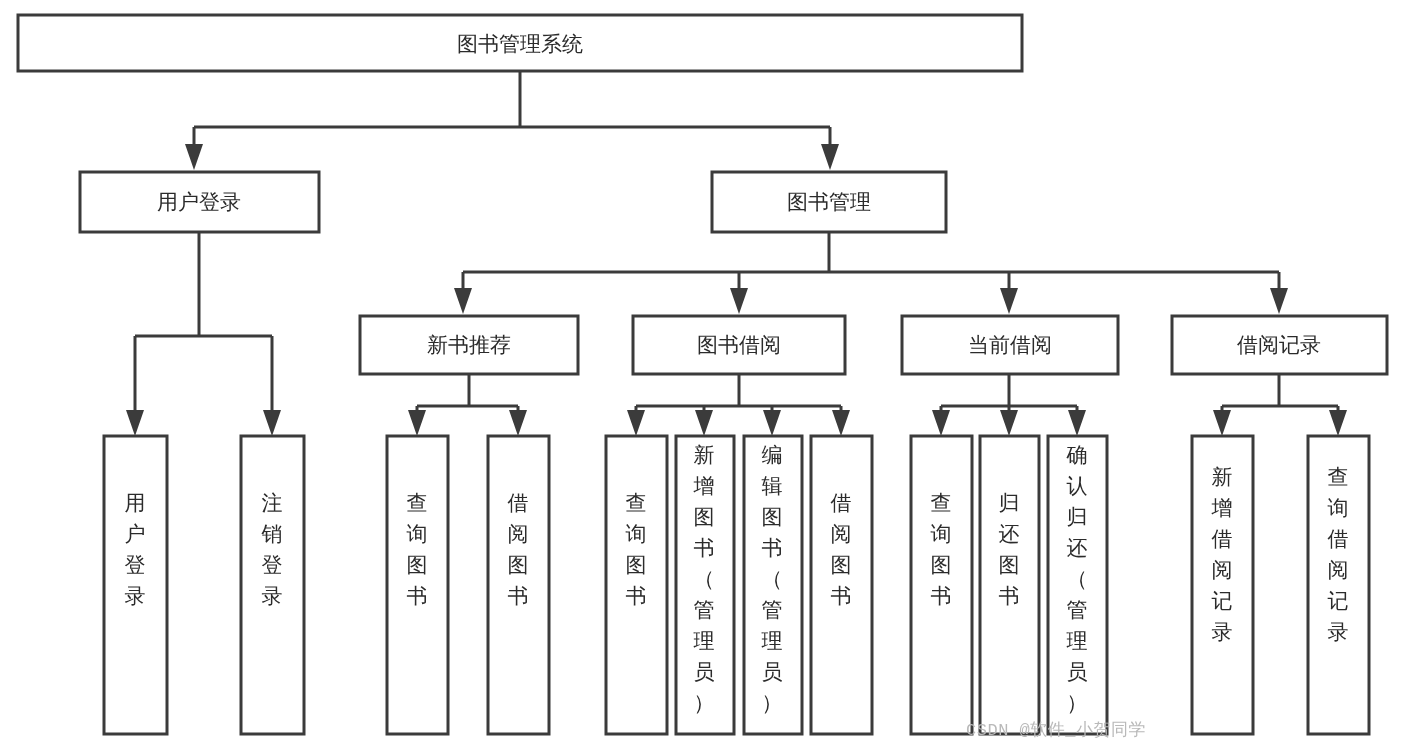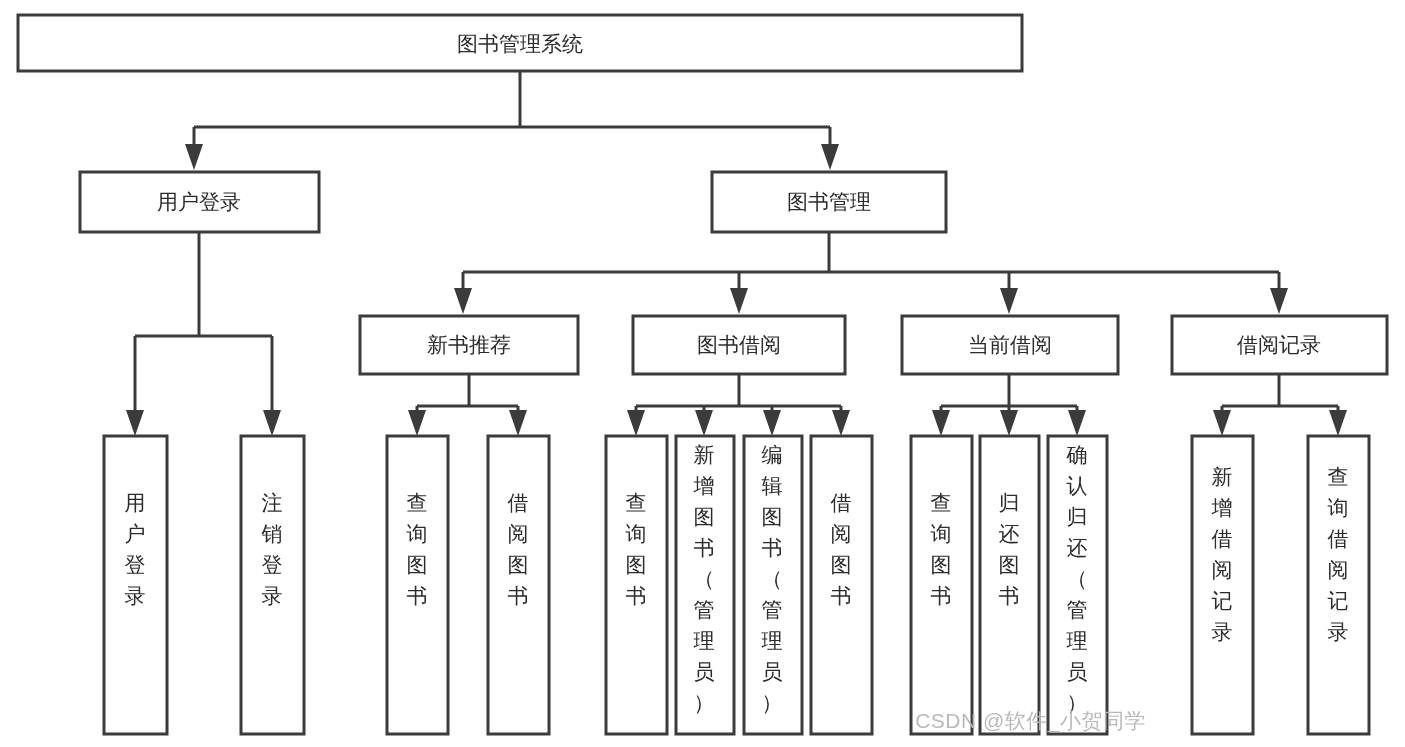--- a/index.html
+++ b/index.html
@@ -52,23 +52,23 @@
   }
   text.node-label-vertical {
     fill: #2b2b2b;
     font-family: "DejaVu Sans", "Liberation Sans", sans-serif;
     font-size: 21px;
     text-anchor: middle;
   }
   .watermark {
     position: absolute;
     right: 8px;
-    bottom: 12px;
-    font-family: Liberation Sans, sans-serif;
-    font-size: 21px;
+    bottom: 6px;
+    font-family: Liberation Mono, monospace;
+    font-size: 17px;
     color: #b9b9b9;
     letter-spacing: 0.5px;
     white-space: nowrap;
     user-select: none;
   }
 </style>
 </head>
 <body>
 
 <div id="diagram-root">

